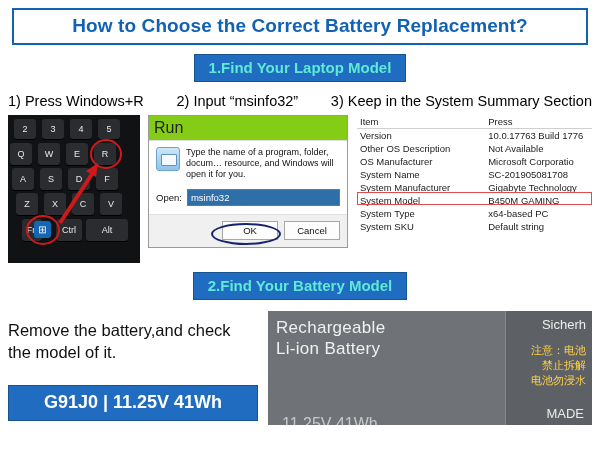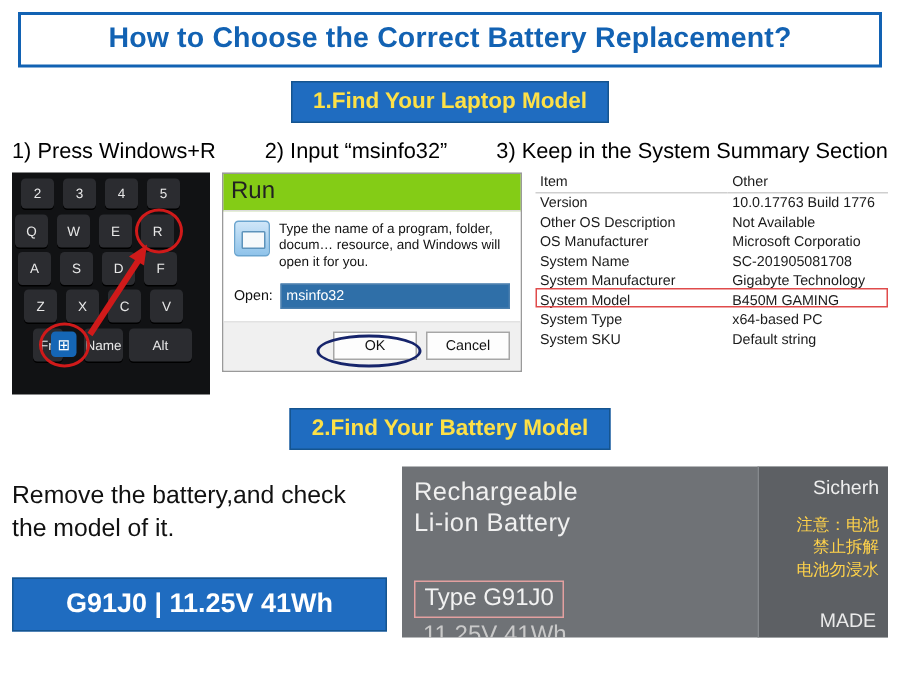--- a/index.html
+++ b/index.html
@@ -35,21 +35,21 @@
     font-weight: bold;
     letter-spacing: 0.1px;
     line-height: 22px;
   }
 
   
   .banner {
     display: block;
     margin: 9px auto 11px auto;
     background: #1f6cc0;
-    color: #fde047;
+    color: #5eead4;
     font-size: 15px;
     font-weight: bold;
     text-align: center;
     padding: 4px 14px 5px 14px;
     width: max-content;
     border: 1px solid #15548f;
   }
 
   
   .steps {
@@ -378,21 +378,21 @@
         <div class="key" style="left:88px">F</div>
       </div>
       <div class="kb-row4">
         <div class="key" style="left:8px">Z</div>
         <div class="key" style="left:36px">X</div>
         <div class="key" style="left:64px">C</div>
         <div class="key" style="left:92px">V</div>
       </div>
       <div class="kb-row5">
         <div class="key" style="left:14px;width:20px">Fn</div>
-        <div class="key" style="left:48px;width:26px">Name</div>
+        <div class="key" style="left:48px;width:26px">Ctrl</div>
         <div class="key" style="left:78px;width:42px">Alt</div>
       </div>
       <div class="win-key-glyph">⊞</div>
       <div class="circle-red" style="left:82px;top:24px;width:32px;height:30px;"></div>
       <div class="circle-red" style="left:18px;top:100px;width:34px;height:30px;"></div>
       <svg class="arrow-svg" width="132" height="148">
         <line x1="52" y1="108" x2="86" y2="56" stroke="#d01a1a" stroke-width="4"></line>
         <polygon points="90,48 78,56 88,62" fill="#d01a1a"></polygon>
       </svg>
     </div>
@@ -414,21 +414,21 @@
         <div class="run-btn">Cancel</div>
       </div>
       <div class="ok-oval"></div>
     </div>
 
     <div class="sysinfo">
       <table>
         <tbody>
             <tr>
           <th class="col-item">Item</th>
-          <th>Other</th>
+          <th>Press</th>
         </tr>
         <tr>
           <td>Version</td>
           <td>10.0.17763 Build 1776</td>
         </tr>
         <tr>
           <td>Other OS Description</td>
           <td>Not Available</td>
         </tr>
         <tr>
@@ -468,21 +468,20 @@
       <div class="remove-text">Remove the battery,and check the model of it.</div>
       <div class="model-badge">G91J0 | 11.25V 41Wh</div>
     </div>
 
     <div class="battery-photo">
       <div class="batt-right-col"></div>
       <div class="batt-left-text">
         <div>Rechargeable</div>
         <div>Li-ion Battery</div>
       </div>
-      <div class="batt-type-box">Type G91J0</div>
       <div class="batt-sub">11.25V 41Wh</div>
       <div class="batt-warn-title">Sicherh</div>
       <div class="batt-cn">
           <div>注意：电池</div>
           <div>禁止拆解</div>
           <div>电池勿浸水</div>
         </div>
       <div class="batt-made">MADE</div>
     </div>
   </div>

